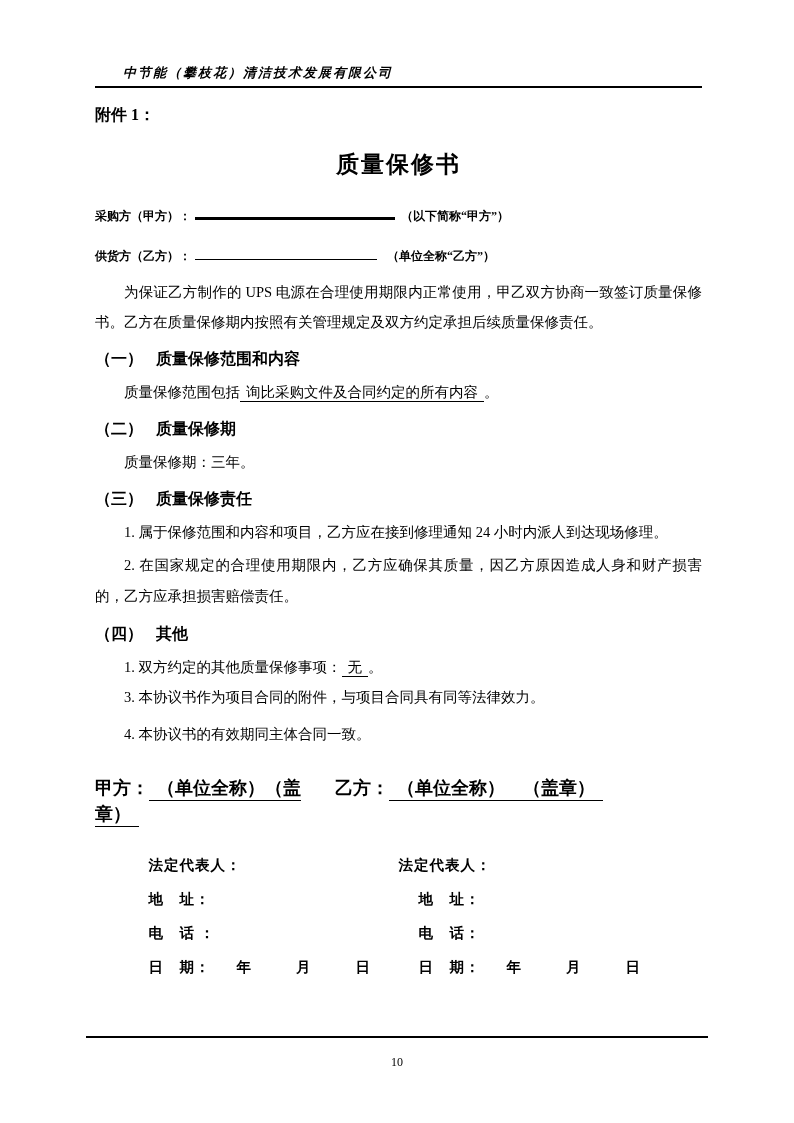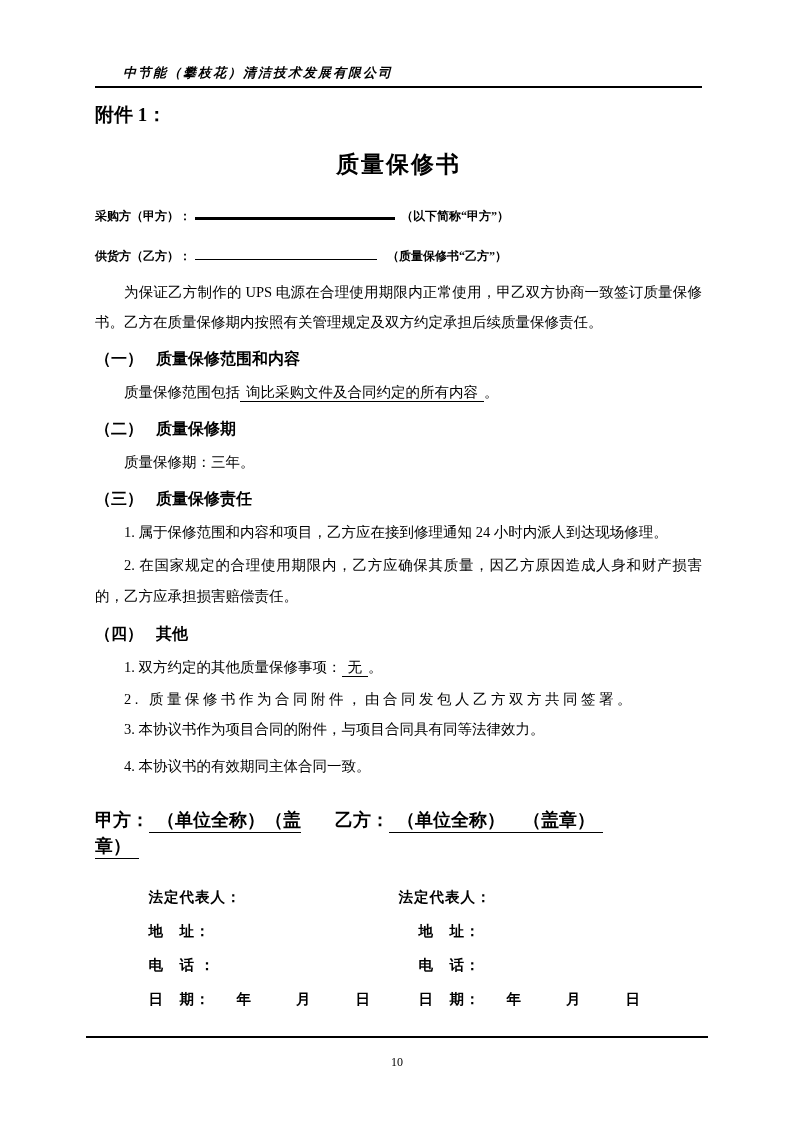--- a/index.html
+++ b/index.html
@@ -23,21 +23,21 @@
   }
   .company {
     font-size: 13px;
     font-style: italic;
     font-weight: bold;
     letter-spacing: 2px;
   }
   
   .attachment {
     margin-top: 16px;
-    font-size: 19px;
+    font-size: 16px;
     font-weight: bold;
     line-height: 21px;
   }
   
   .doc-title {
     margin-top: 24px;
     text-align: center;
     font-size: 23px;
     font-weight: bold;
     letter-spacing: 2px;
@@ -142,38 +142,37 @@
   </div>
 
   <div class="attachment">附件 1：</div>
 
   <h1 class="doc-title">质量保修书</h1>
 
   <div class="party-row">
     <span>采购方（甲方）：</span><span class="blank blank-a"></span><span>（以下简称“甲方”）</span>
   </div>
   <div class="party-row second">
-    <span>供货方（乙方）：</span><span class="blank blank-b"></span><span>（质量保修书“乙方”）</span>
+    <span>供货方（乙方）：</span><span class="blank blank-b"></span><span>（单位全称“乙方”）</span>
   </div>
 
   <p class="intro">为保证乙方制作的 UPS 电源在合理使用期限内正常使用，甲乙双方协商一致签订质量保修书。乙方在质量保修期内按照有关管理规定及双方约定承担后续质量保修责任。</p>
 
   <h2 class="sec"><span>（一）</span><span class="sec-text">质量保修范围和内容</span></h2>
   <p class="body-p"><span>质量保修范围包括</span><span class="ub">询比采购文件及合同约定的所有内容</span><span>。</span></p>
 
   <h2 class="sec"><span>（二）</span><span class="sec-text">质量保修期</span></h2>
   <p class="body-p">质量保修期：三年。</p>
 
   <h2 class="sec"><span>（三）</span><span class="sec-text">质量保修责任</span></h2>
   <p class="body-p">1. 属于保修范围和内容和项目，乙方应在接到修理通知 24 小时内派人到达现场修理。</p>
   <p class="body-p wrap2">2. 在国家规定的合理使用期限内，乙方应确保其质量，因乙方原因造成人身和财产损害的，乙方应承担损害赔偿责任。</p>
 
   <h2 class="sec"><span>（四）</span><span class="sec-text">其他</span></h2>
   <p class="body-p"><span>1. 双方约定的其他质量保修事项：</span><span class="ub">无</span><span>。</span></p>
-  <p class="body-p spread">2. 质量保修书作为合同附件，由合同发包人乙方双方共同签署。</p>
   <p class="body-p tight">3. 本协议书作为项目合同的附件，与项目合同具有同等法律效力。</p>
   <p class="body-p gap">4. 本协议书的有效期同主体合同一致。</p>
 
   <div class="sig-row">
     <div class="sig-col a">
       <span>甲方：</span><span class="sig-value">（单位全称）（盖章）</span>
     </div>
     <div class="sig-col b">
       <span>乙方：</span><span class="sig-value">（单位全称）　（盖章）</span>
     </div>

